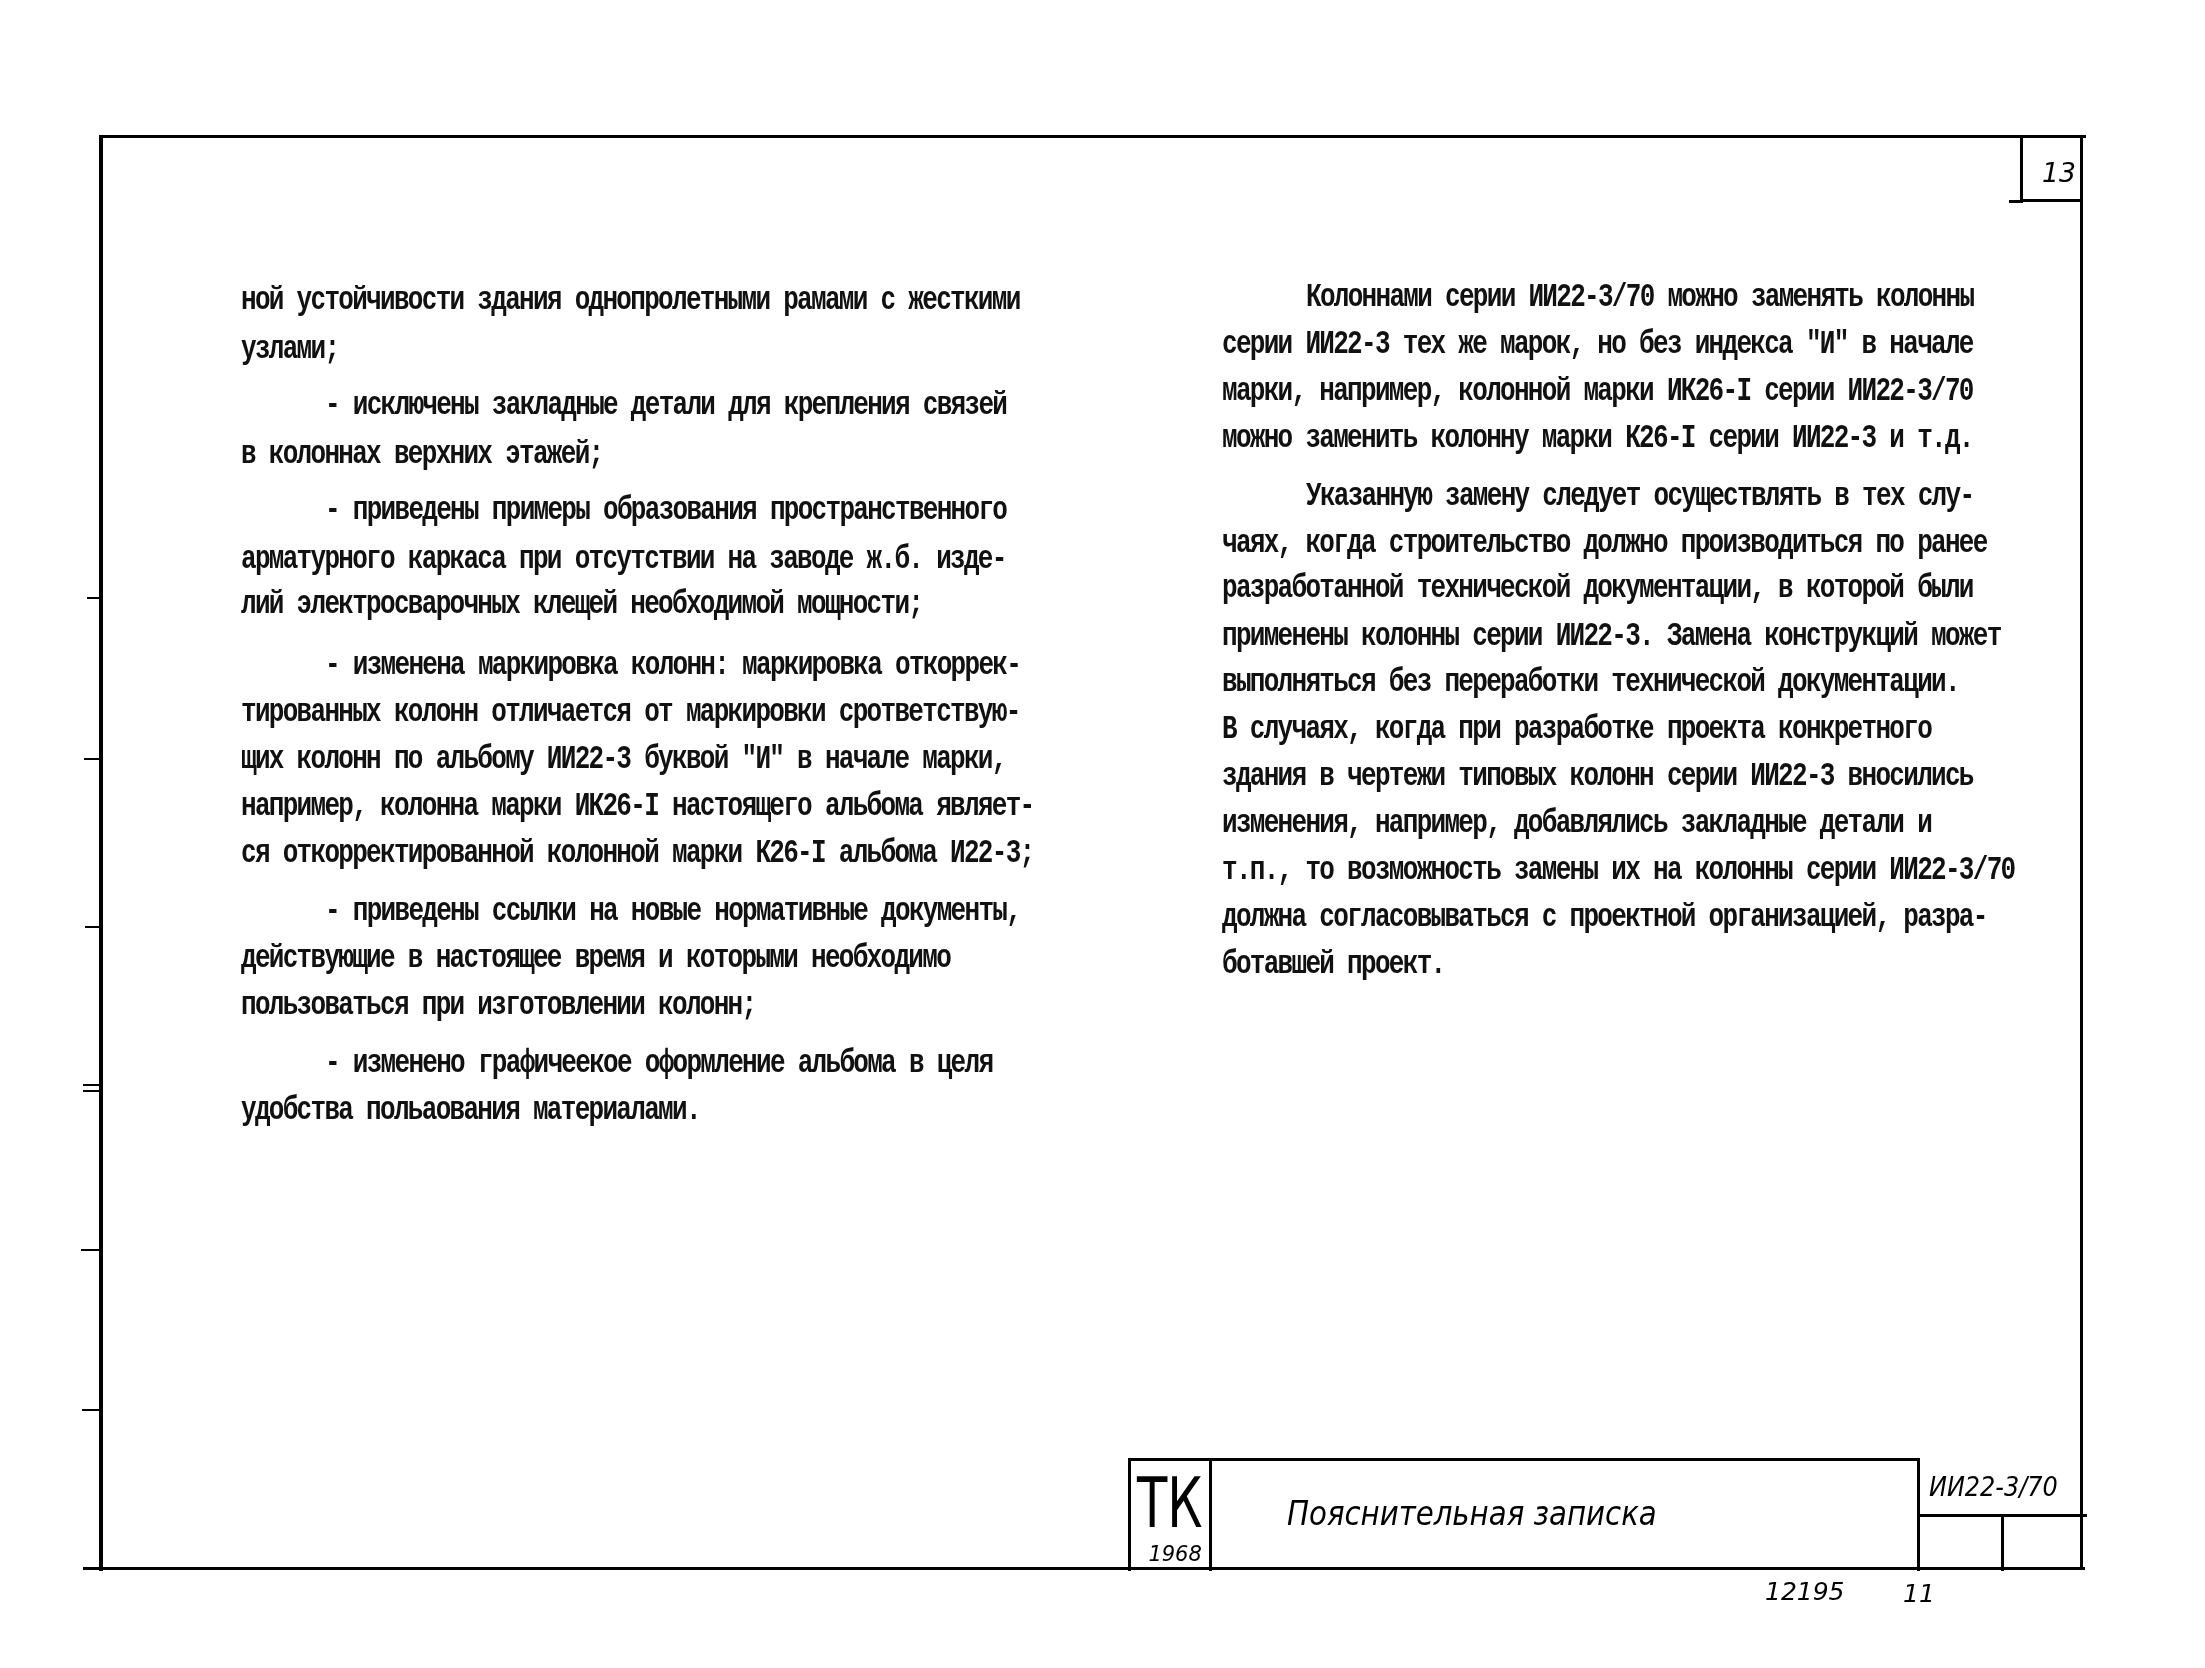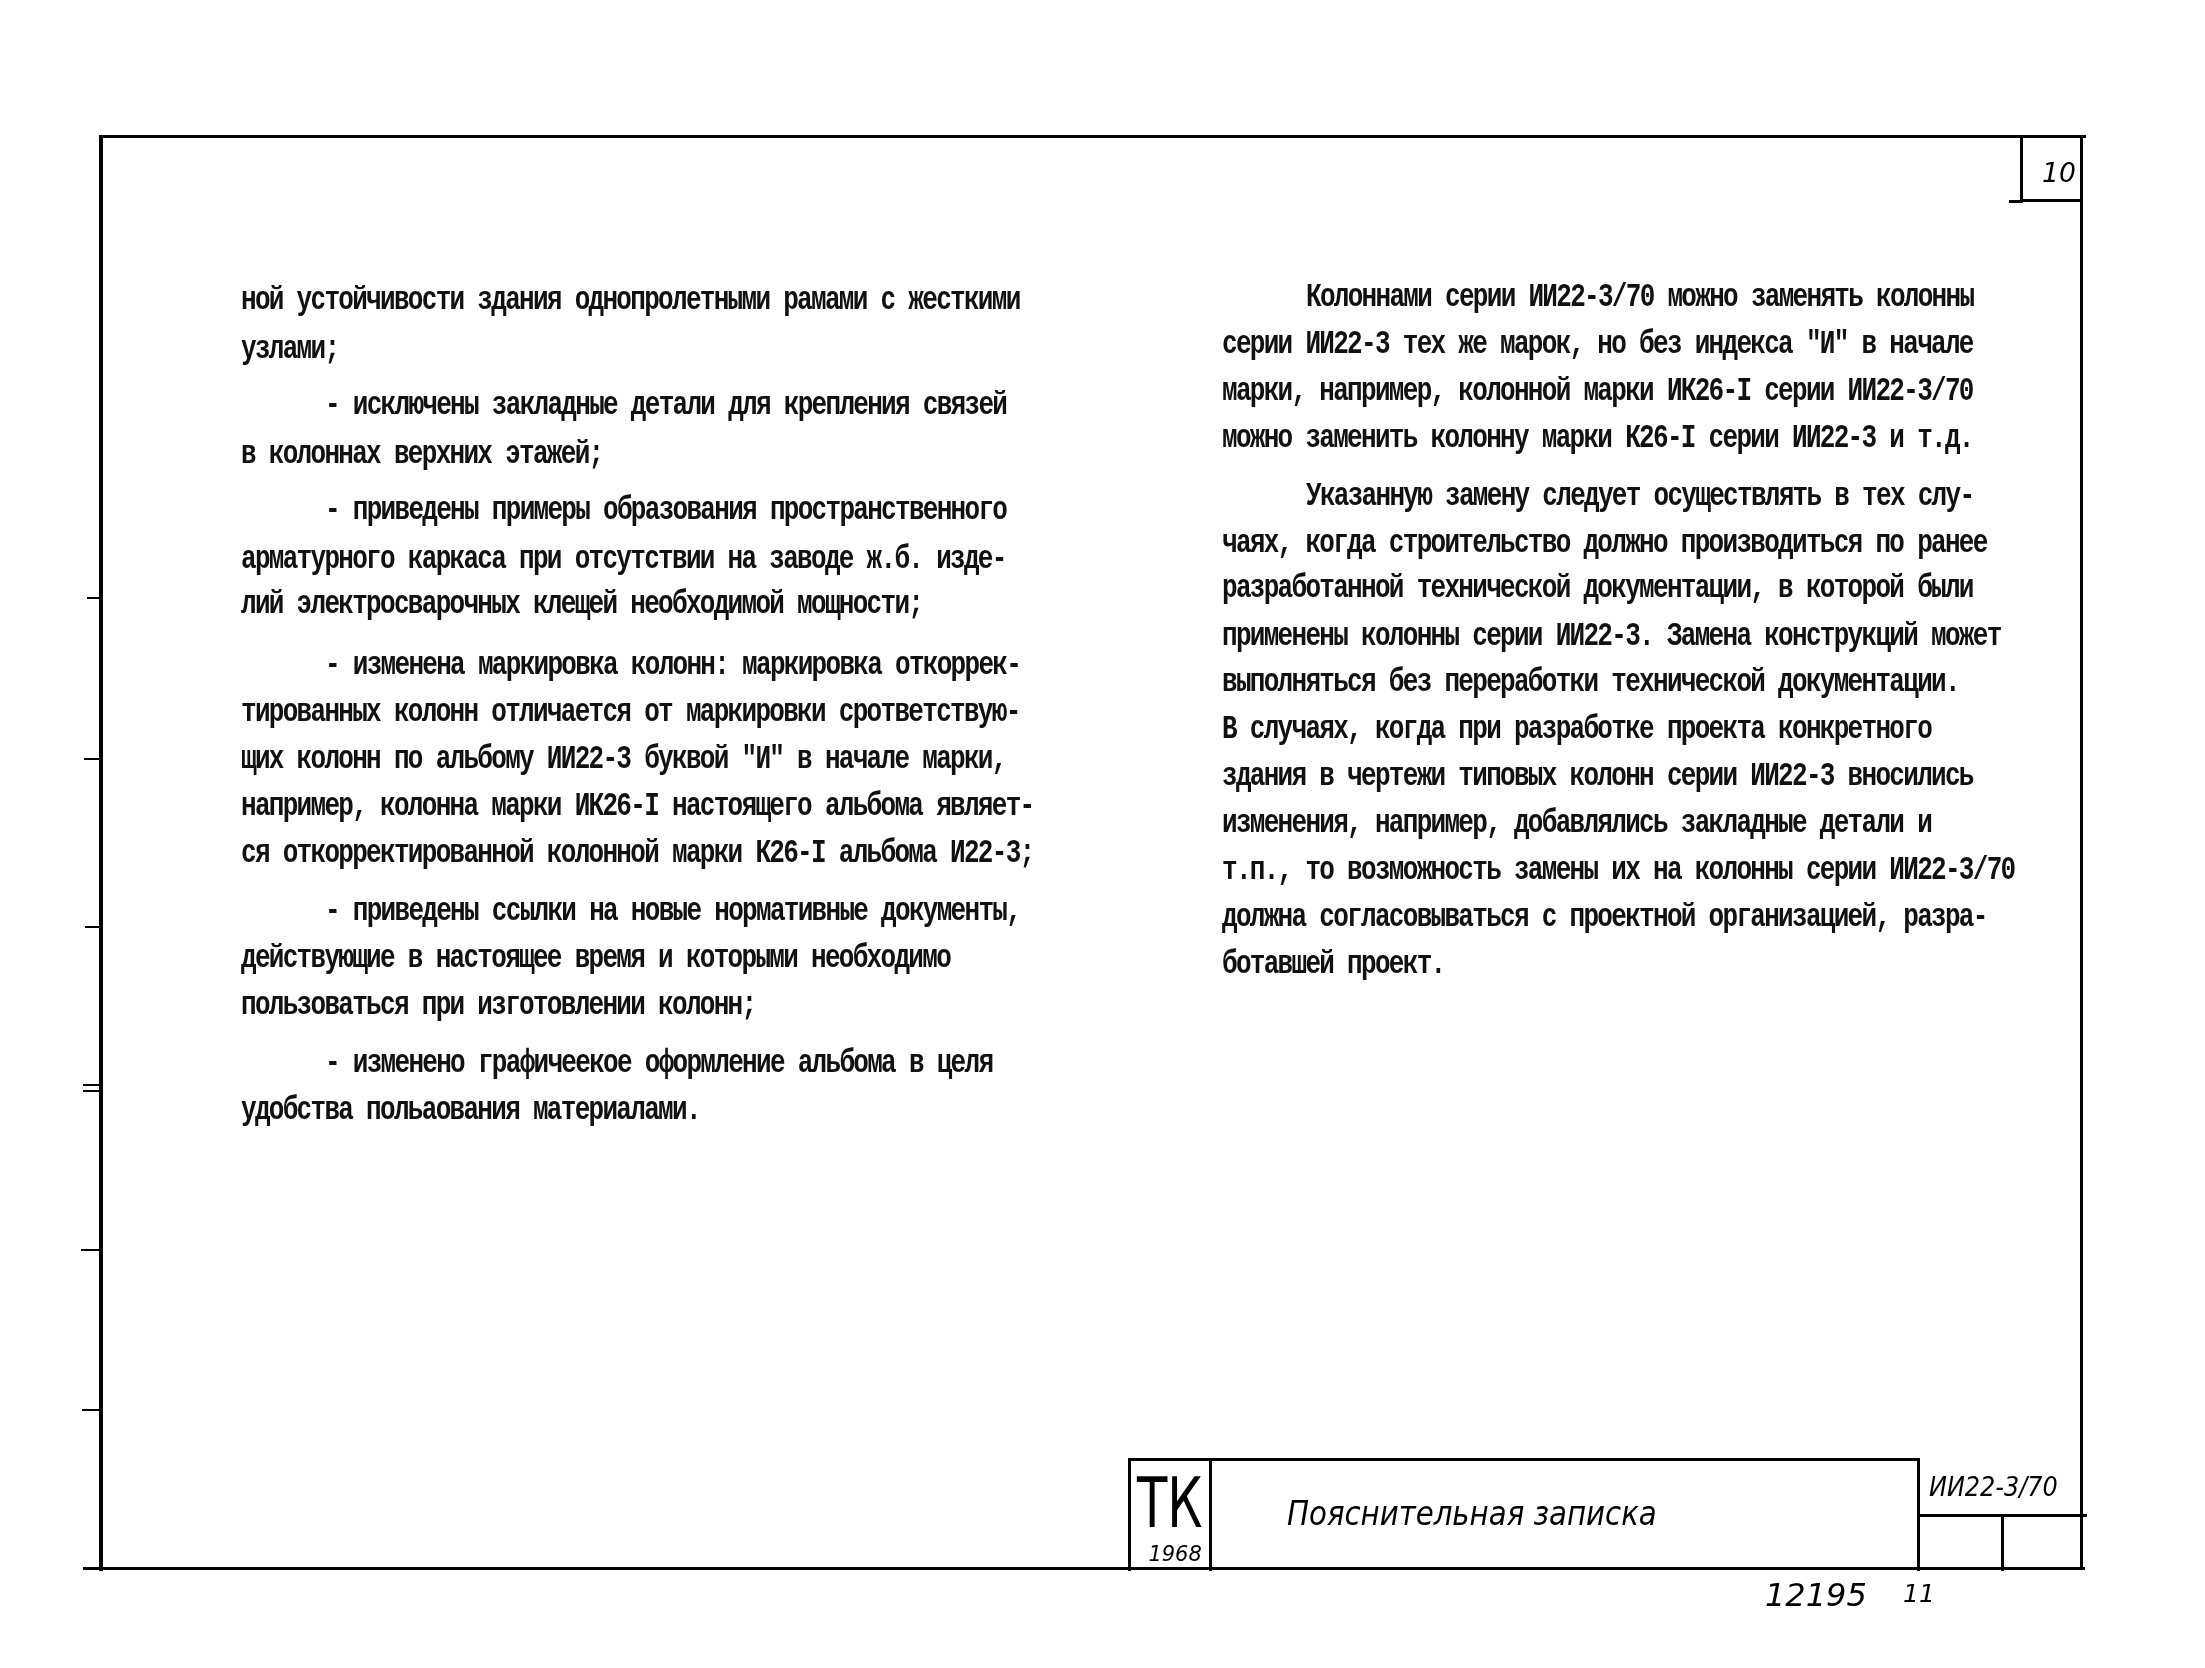--- a/index.html
+++ b/index.html
@@ -20,21 +20,21 @@
 <div class="tick" style="left:87px; top:597px; width:13.8px;"></div>
 <div class="tick" style="left:84px; top:758px; width:17px;"></div>
 <div class="tick" style="left:85px; top:926px; width:15.6px;"></div>
 <div class="tick" style="left:83px; top:1084px; width:18.3px;"></div>
 <div class="tick" style="left:83px; top:1090px; width:18.3px;"></div>
 <div class="tick" style="left:81px; top:1249px; width:20px;"></div>
 <div class="tick" style="left:82px; top:1409px; width:19px;"></div>
 
 <div style="position:absolute; left:2020px; top:136px; width:62px; height:66px; border-left:3.2px solid #000; border-bottom:3.2px solid #000; box-sizing:border-box;"></div>
 <div class="frame-line" style="left:2009px; top:200px; width:13.8px; height:2.8px;"></div>
-<div class="hand" style="left:2042px; top:160px; font-size:26.6px;">10</div>
+<div class="hand" style="left:2042px; top:160px; font-size:26.6px;">13</div>
 
 <div id="left-col">
     <div class="tl" style="left: 241px; top: 300px;">ной устойчивости здания однопролетными рамами с жесткими</div>
     <div class="tl" style="left: 241px; top: 349px;">узлами;</div>
     <div class="tl" style="left: 325px; top: 405px;">- исключены закладные детали для крепления связей</div>
     <div class="tl" style="left: 241px; top: 454px;">в колоннах верхних этажей;</div>
     <div class="tl" style="left: 325px; top: 510px;">- приведены примеры образования пространственного</div>
     <div class="tl" style="left: 241px; top: 559px;">арматурного каркаса при отсутствии на заводе ж.б. изде-</div>
     <div class="tl" style="left: 241px; top: 604px;">лий электросварочных клещей необходимой мощности;</div>
     <div class="tl" style="left: 325px; top: 665px;">- изменена маркировка колонн: маркировка откоррек-</div>
@@ -78,15 +78,15 @@
   <div class="frame-line" style="left:870px; top:53px; width:2.8px; height:57px;"></div>
 
   <div class="hand" style="left:5.5px; top:8.3px; font-size:69px; font-style:normal; font-weight:normal; transform:scaleX(0.72); transform-origin:left top; font-family:'DejaVu Sans',sans-serif;">ТК</div>
   <div class="hand" style="left:17.4px; top:83px; font-size:21px;">1968</div>
 
   <div class="hand" style="left:156px; top:35px; font-size:34px; transform:scaleX(0.86); transform-origin:left top;">Пояснительная записка</div>
 
   <div class="hand" style="left:798px; top:13px; font-size:26.6px; transform:scaleX(0.9); transform-origin:left top;">ИИ22-3/70</div>
 </div>
 
-<div class="hand" style="left:1765px; top:1579px; font-size:32px;">12195</div>
+<div class="hand" style="left:1765px; top:1579px; font-size:25px;">12195</div>
 <div class="hand" style="left:1903px; top:1581px; font-size:25px;text-align:right;">11</div>
 
 
 </body></html>

